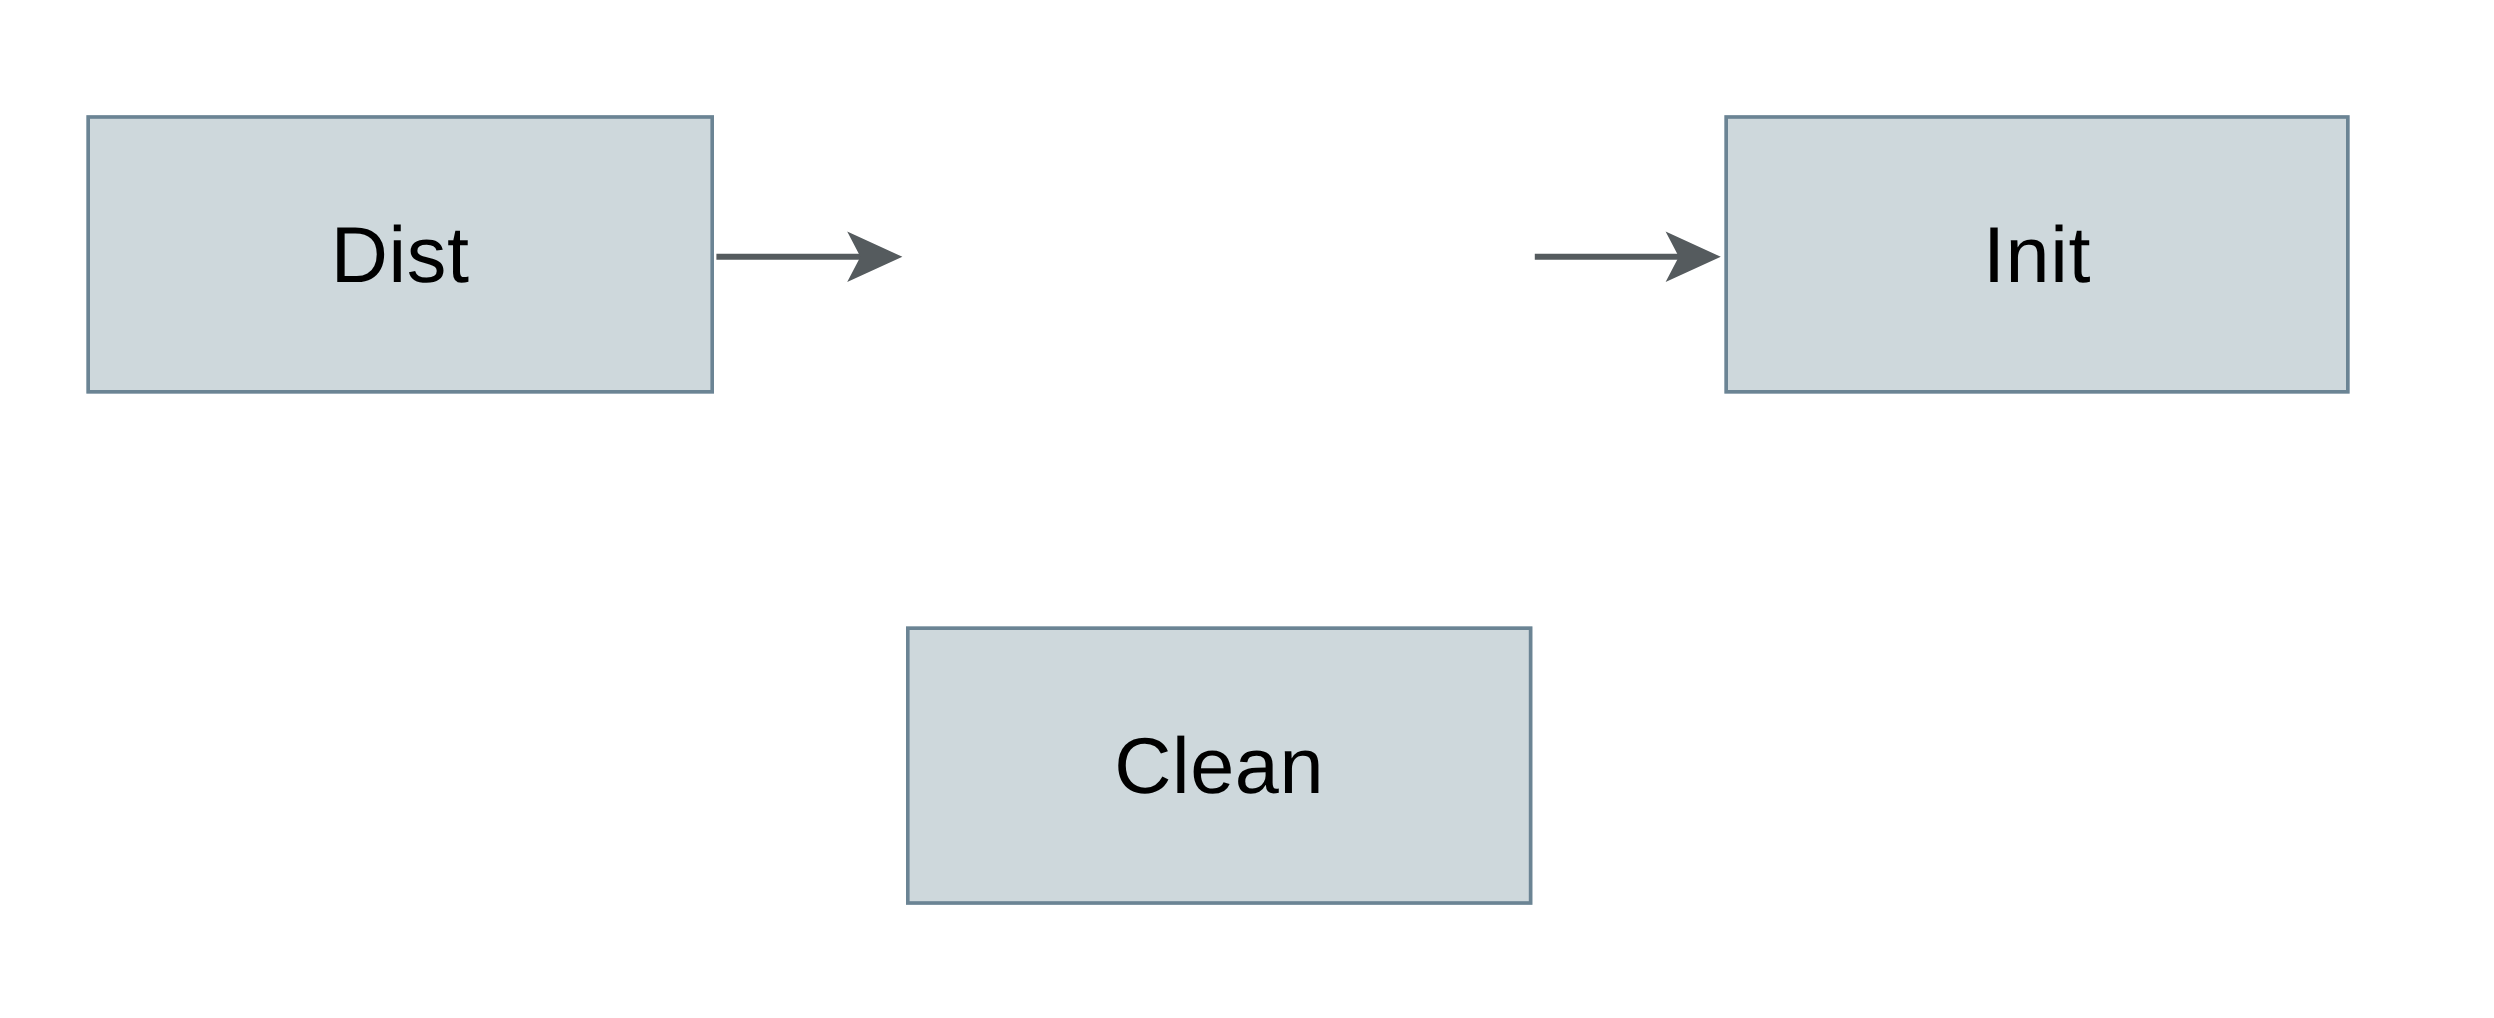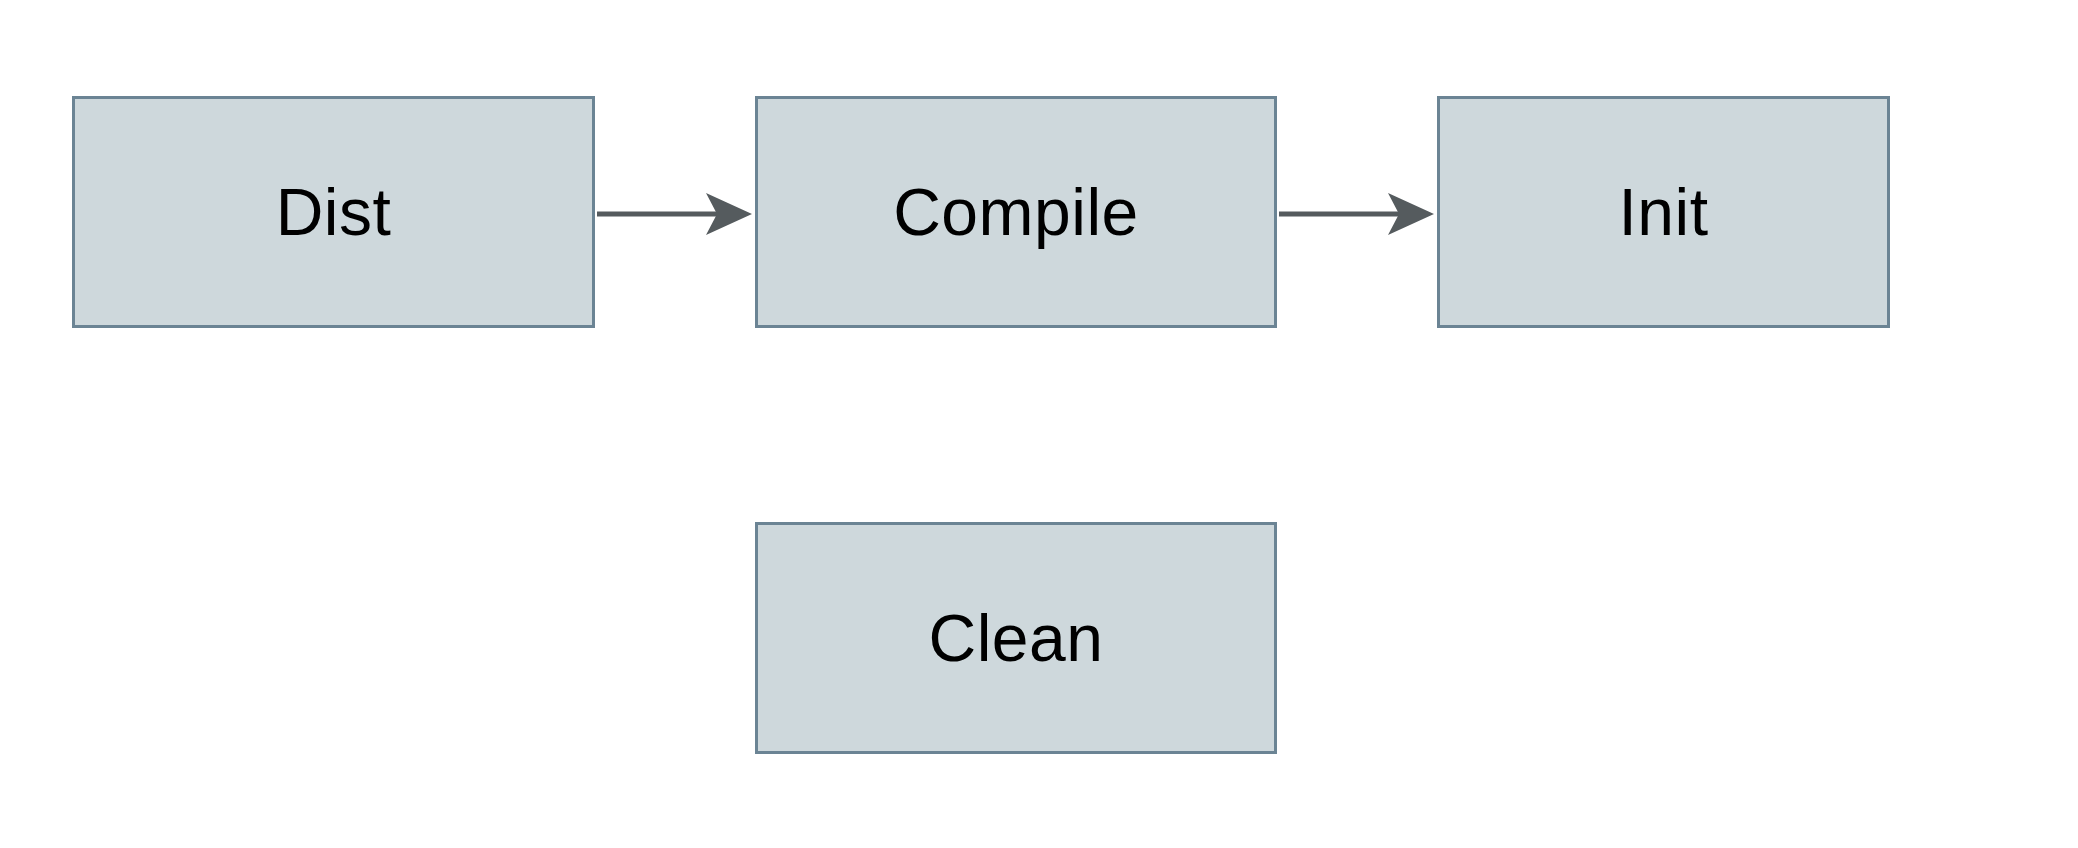--- a/index.html
+++ b/index.html
@@ -69,25 +69,22 @@
     <g>
       <line class="edge-line" x1="1279" y1="214" x2="1400" y2="214"></line>
       <polygon class="edge-head" points="1434,214 1388,193 1399,214 1388,235"></polygon>
     </g>
   </svg>
 
   <div class="node" style="left:72px; top:96px; width:523px; height:232px;">
     <span class="node-label">Dist</span>
   </div>
 
-  <div class="node" style="left:755px; top:96px; width:522px; height:232px;">
-    <span class="node-label">Compile</span>
-  </div>
 
-  <div class="node" style="left:1437px; top:96px; width:453px; height:232px;">
+  <div class="node" style="left:1437px; top:96px; width:521px; height:232px;">
     <span class="node-label">Init</span>
   </div>
 
   <div class="node" style="left:755px; top:522px; width:522px; height:232px;">
     <span class="node-label">Clean</span>
   </div>
 
 </div>
 
 </body></html>

